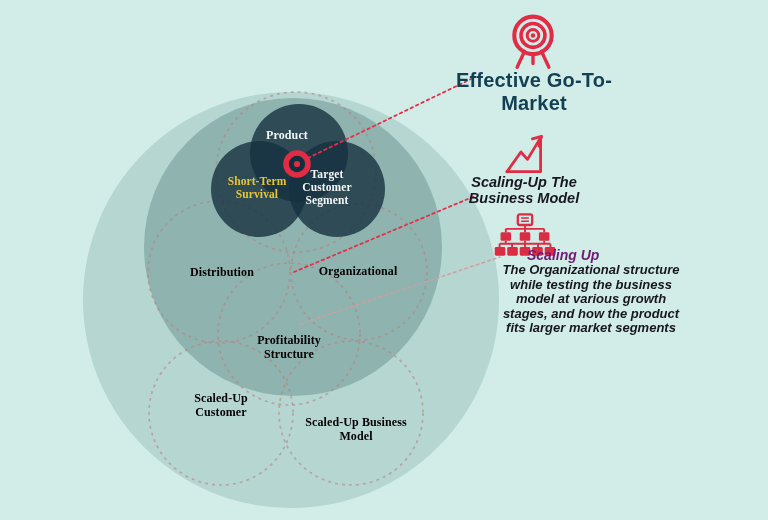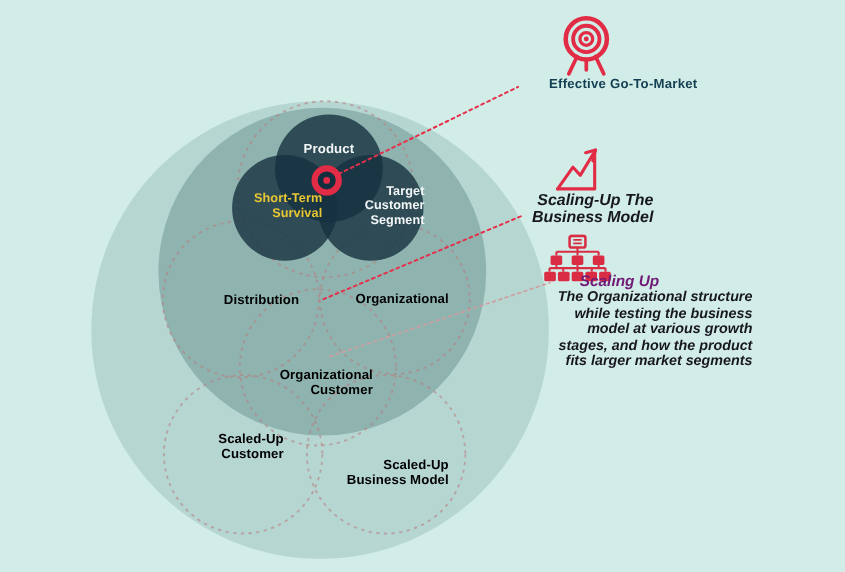--- a/index.html
+++ b/index.html
@@ -5,40 +5,40 @@
   html,body{margin:0;padding:0;}
   .stage{
     position:relative;width:768px;height:520px;overflow:hidden;
     background:#d2ece8;
     font-family:"Liberation Sans","DejaVu Sans",sans-serif;
   }
   .stage svg{display:block;}
   .layer{position:absolute;left:0;top:0;}
   .lbl{
     position:absolute;transform:translate(-50%,-50%);
-    text-align:right;line-height:1.14;letter-spacing:.1px;white-space:normal;
+    text-align:center;line-height:1.14;letter-spacing:.1px;white-space:normal;font-family:Liberation Serif, serif;
   }
   .ring-label{color:#000000;font-weight:700;font-size:12px;}
   .venn-label{color:#f3f7f7;font-weight:700;font-size:12px;}
-  .venn-label.small{font-size:11.5px;margin-left:27px;}
+  .venn-label.small{font-size:11.5px;}
   .yellow-label{color:#e9c733;font-weight:700;font-size:11.5px;}
   .gtm-label{
-    position:absolute;left:434px;top:69px;width:200px;text-align:right;
-    color:#133f52;font-weight:700;font-size:12px;letter-spacing:.2px;
+    position:absolute;left:434px;top:69px;width:200px;text-align:center;
+    color:#133f52;font-weight:700;font-size:20px;letter-spacing:.2px;
   }
   .sbm-label{
-    position:absolute;left:454px;top:175px;width:140px;text-align:right;
+    position:absolute;left:454px;top:175px;width:140px;text-align:center;
     color:#17171f;font-weight:700;font-style:italic;font-size:14.5px;line-height:1.08;
   }
   .org-heading{
     position:absolute;left:527px;top:247px;
     color:#701a75;font-weight:700;font-style:italic;font-size:14px;
   }
   .org-body{
-    position:absolute;left:498px;top:263px;width:186px;text-align:right;
+    position:absolute;left:498px;top:263px;width:186px;text-align:center;
     color:#17171f;font-weight:700;font-style:italic;font-size:13px;line-height:14.5px;
   }
   .icon-abs{position:absolute;}
 </style>
 </head>
 <body>
 
 <div class="stage">
 
   <svg class="layer" width="768" height="520" viewBox="0 0 768 520">
@@ -71,21 +71,21 @@
       <line x1="300" y1="324" x2="500" y2="257" stroke="#cf9e9e" stroke-width="1.5" stroke-dasharray="2.6 3.4"></line>
     </g>
   </svg>
 
   <div class="lbl venn-label" style="left:287px;top:136px;width:70px;">Product</div>
   <div class="lbl yellow-label" style="left:257px;top:188px;width:72px;">Short-Term Survival</div>
   <div class="lbl venn-label small" style="left:327px;top:188px;width:64px;">Target Customer Segment</div>
 
   <div class="lbl ring-label" style="left:222px;top:273px;width:100px;">Distribution</div>
   <div class="lbl ring-label" style="left:358px;top:272px;width:100px;">Organizational</div>
-  <div class="lbl ring-label" style="left:289px;top:348px;width:100px;">Organizational Customer</div>
+  <div class="lbl ring-label" style="left:289px;top:348px;width:100px;">Profitability Structure</div>
   <div class="lbl ring-label" style="left:221px;top:406px;width:74px;">Scaled-Up Customer</div>
   <div class="lbl ring-label" style="left:356px;top:430px;width:104px;">Scaled-Up Business Model</div>
 
   <svg class="icon-abs" style="left:502px;top:12px;" width="62" height="58" viewBox="0 0 64 62">
     <g fill="none" stroke="#e22b44" stroke-linecap="round">
       <circle cx="32" cy="25" r="20" stroke-width="4.4"></circle>
       <circle cx="32" cy="25" r="12.8" stroke-width="3.8"></circle>
       <circle cx="32" cy="25" r="6.2" stroke-width="3.2"></circle>
       <circle cx="32" cy="25" r="2.4" fill="#e22b44" stroke="none"></circle>
       <path d="M23,42 L15,59 M41,42 L49,59 M32,46 V55" stroke-width="3.6"></path>

